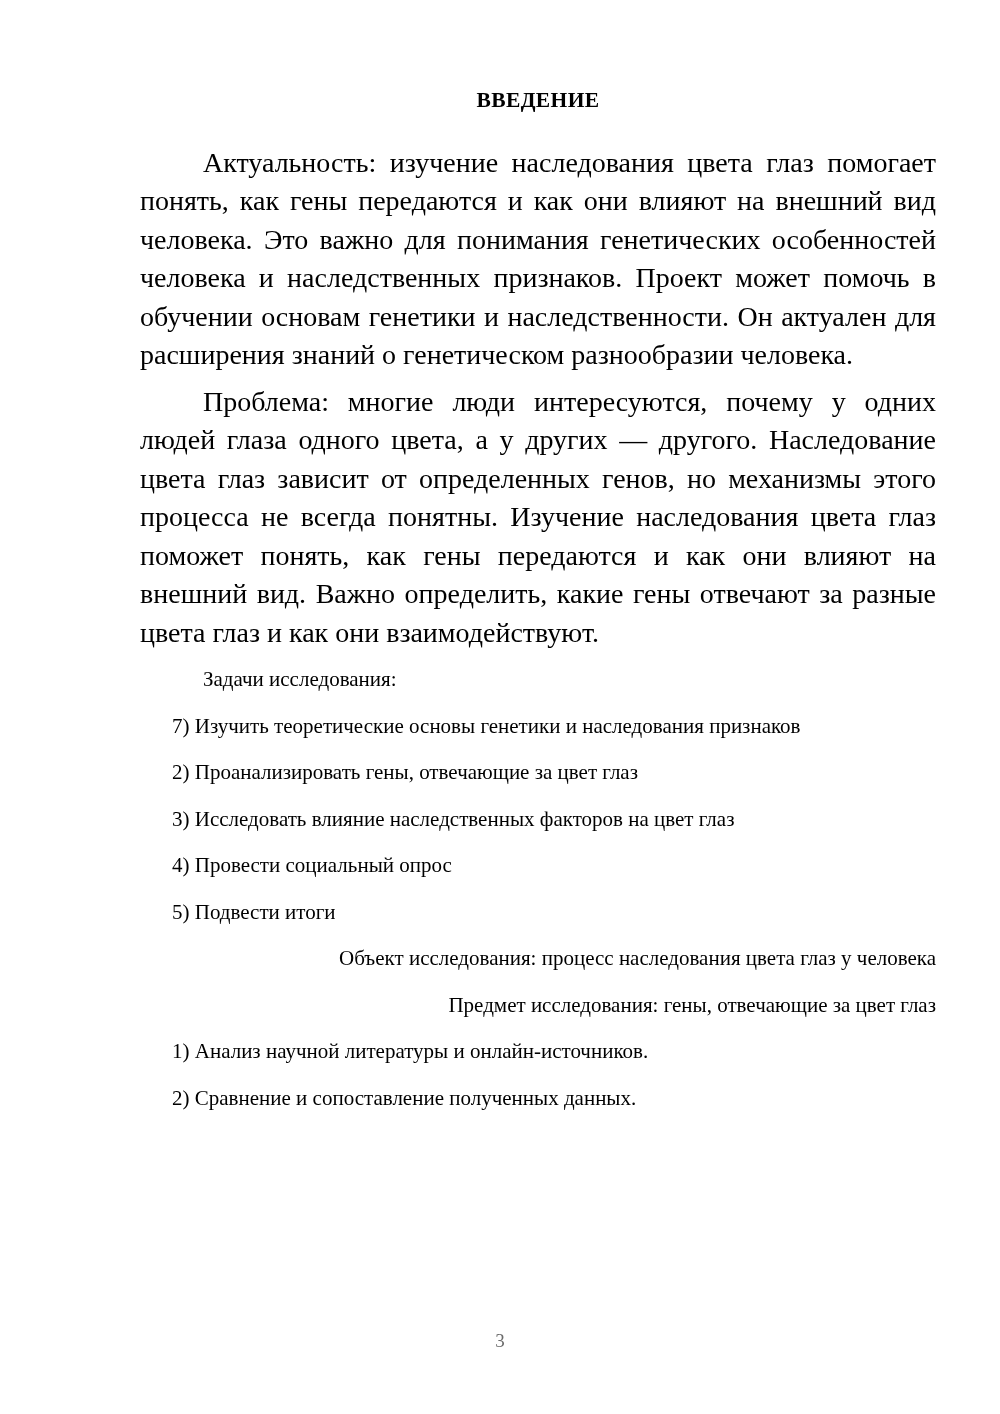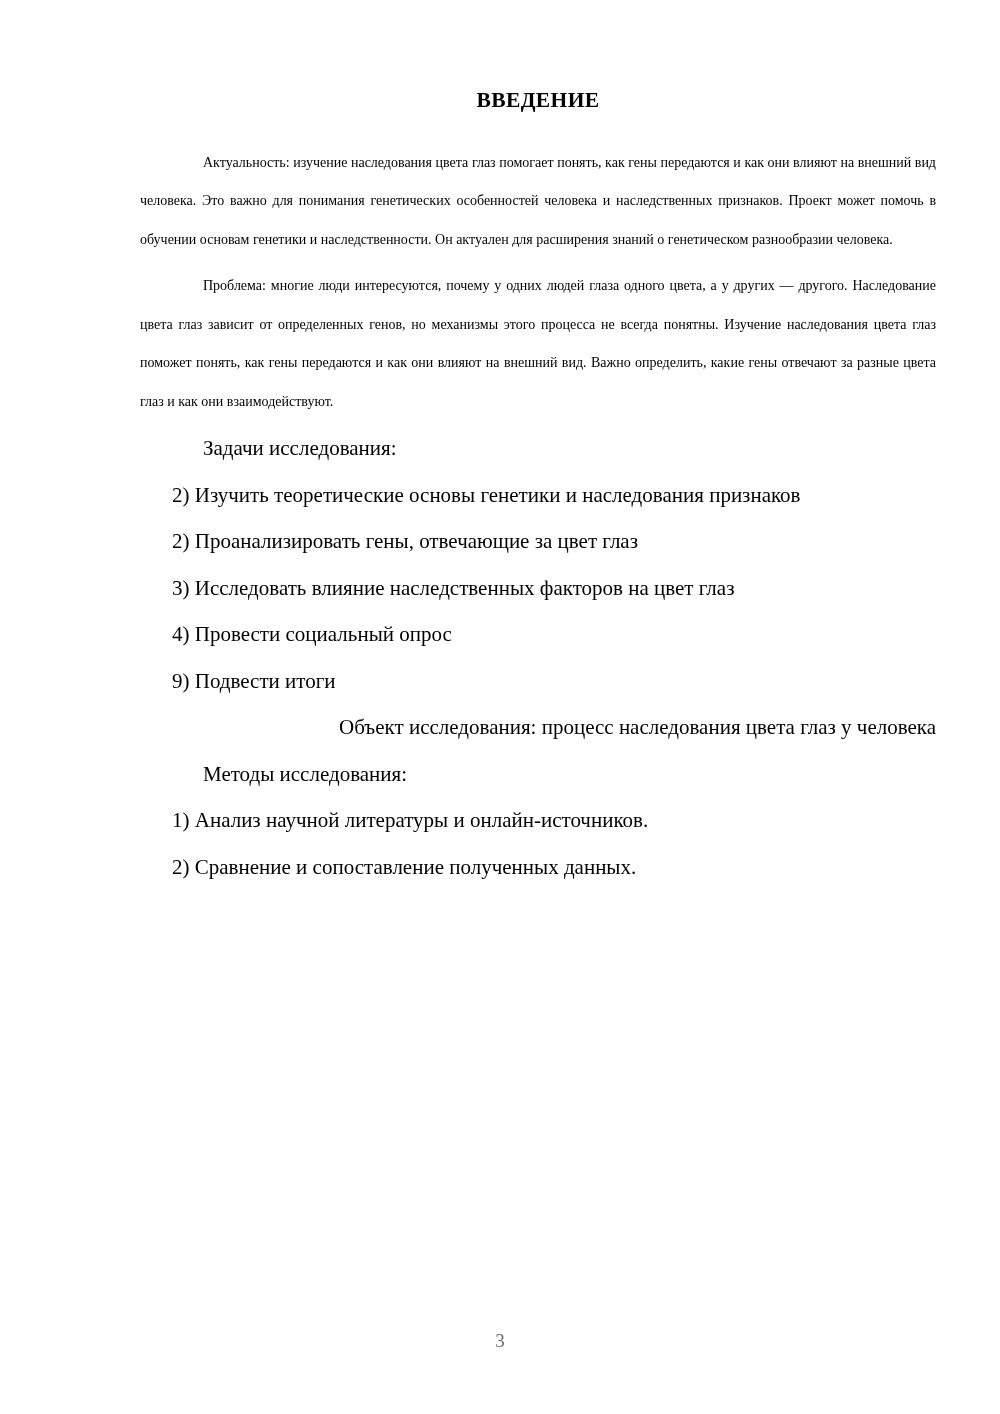--- a/index.html
+++ b/index.html
@@ -29,21 +29,21 @@
   }
   .doc-title {
     font-size: 21.5px;
     font-weight: bold;
     text-align: center;
     letter-spacing: 0.4px;
     margin: 0 0 30px 0;
     line-height: 1.2;
   }
   .para {
-    font-size: 14px;
+    font-size: 28px;
     line-height: 38.5px;
     text-align: justify;
     text-justify: inter-word;
     text-indent: 63px;
     margin: 0 0 8px 0;
     hyphens: none;
   }
   .para:last-child {
     margin-bottom: 0;
   }
@@ -88,31 +88,31 @@
 
     <h1 class="doc-title">ВВЕДЕНИЕ</h1>
 
     <p class="para">Актуальность: изучение наследования цвета глаз помогает понять, как гены передаются и как они влияют на внешний вид человека. Это важно для понимания генетических особенностей человека и наследственных признаков. Проект может помочь в обучении основам генетики и наследственности. Он актуален для расширения знаний о генетическом разнообразии человека.</p>
 
     <p class="para">Проблема: многие люди интересуются, почему у одних людей глаза одного цвета, а у других — другого. Наследование цвета глаз зависит от определенных генов, но механизмы этого процесса не всегда понятны. Изучение наследования цвета глаз поможет понять, как гены передаются и как они влияют на внешний вид. Важно определить, какие гены отвечают за разные цвета глаз и как они взаимодействуют.</p>
 
 
     <p class="lead">Задачи исследования:</p>
 
-    <p class="listitem">2) Изучить теоретические основы генетики и наследования признаков</p>
+    <p class="listitem">7) Изучить теоретические основы генетики и наследования признаков</p>
     <p class="listitem">2) Проанализировать гены, отвечающие за цвет глаз</p>
     <p class="listitem">3) Исследовать влияние наследственных факторов на цвет глаз</p>
     <p class="listitem">4) Провести социальный опрос</p>
-    <p class="listitem">9) Подвести итоги</p>
+    <p class="listitem">5) Подвести итоги</p>
 
     <p class="subline">Объект исследования: процесс наследования цвета глаз у человека</p>
 
+    <p class="subline">Предмет исследования: гены, отвечающие за цвет глаз</p>
 
 
-    <p class="lead">Методы исследования:</p>
 
     <p class="listitem">1) Анализ научной литературы и онлайн-источников.</p>
     <p class="listitem">2) Сравнение и сопоставление полученных данных.</p>
 
   </div>
 
   <div class="page-number">3</div>
 
 </div>
 

